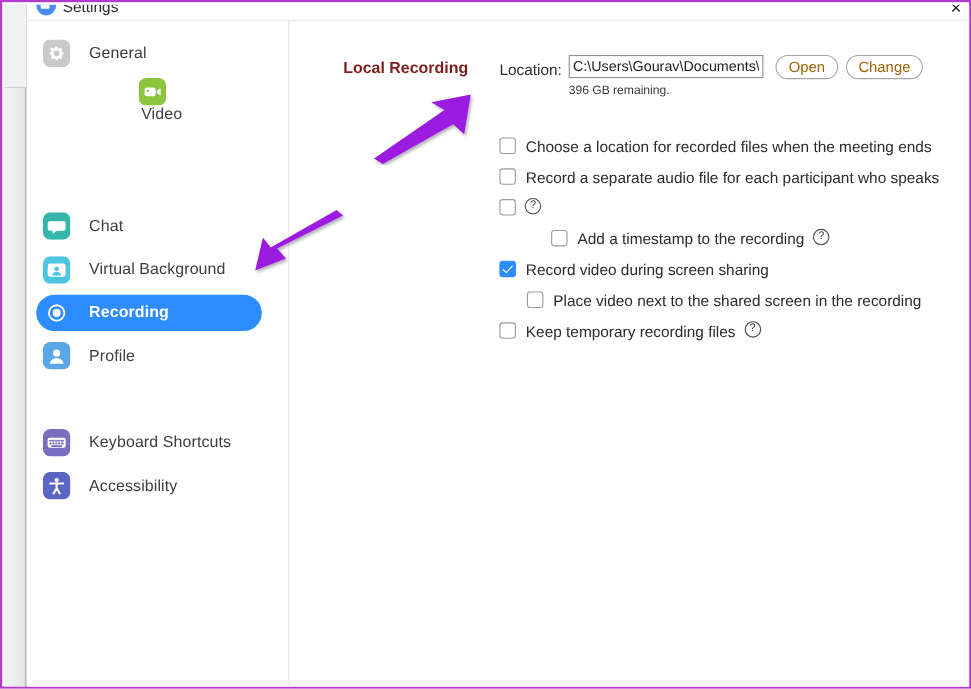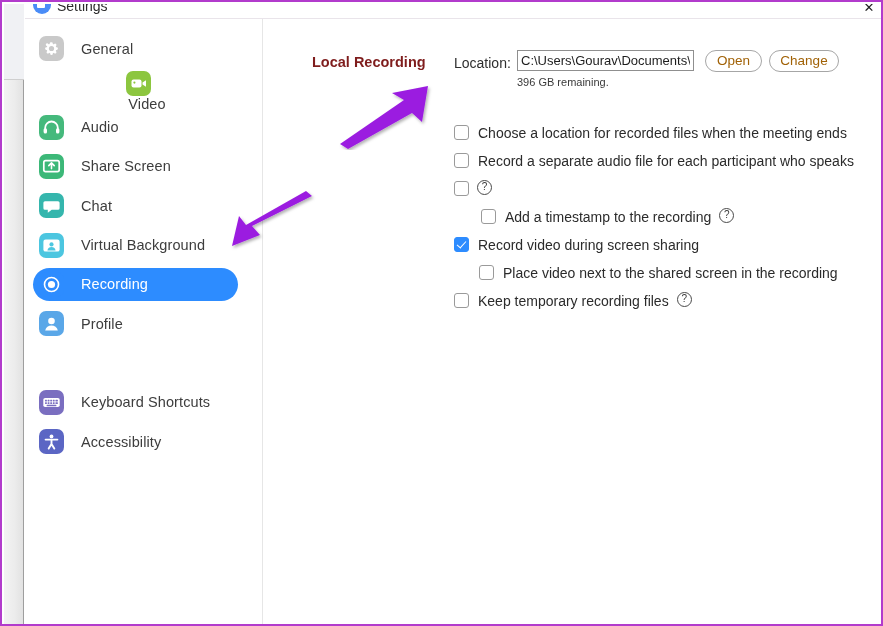--- a/index.html
+++ b/index.html
@@ -127,21 +127,21 @@
   }
   .nav-label {
     font-size: 14.5px;
     color: #3d3d3d;
     margin-left: 17px;
     white-space: nowrap;
     letter-spacing: 0.1px;
   }
   .nav-item.active .nav-label {
     color: #ffffff;
-    font-weight: normal;
+    font-weight: bold;
   }
 
   
   .nav-icon {
     position: relative;
     width: 25px; height: 25px;
     border-radius: 7px;
     flex: none;
     display: block;
   }
@@ -304,41 +304,20 @@
         <div class="nav-item" style="top: 52.3px; flex-direction: column;">
           <span class="nav-icon">
             <svg viewBox="0 0 25 25" xmlns="http://www.w3.org/2000/svg">
               <rect x="0" y="0" width="25" height="25" rx="7" fill="#8cc63f"></rect>
               <rect x="5.5" y="8.5" width="10" height="8" rx="2" fill="#ffffff"></rect>
               <path d="M16.5 11.5 L20 9.2 V15.8 L16.5 13.5 Z" fill="#ffffff"></path>
               <circle cx="8.4" cy="11.6" r="1.1" fill="#8cc63f"></circle>
             </svg>
           </span>
           <span class="nav-label">Video</span>
-        </div>
-        <div class="nav-item" style="top: 91.6px;">
-          <span class="nav-icon">
-            <svg viewBox="0 0 25 25" xmlns="http://www.w3.org/2000/svg">
-              <rect x="0" y="0" width="25" height="25" rx="7" fill="#45b97c"></rect>
-              <path d="M6.2 15.2v-2.4a6.3 6.3 0 0 1 12.6 0v2.4" fill="none" stroke="#ffffff" stroke-width="1.8" stroke-linecap="round"></path>
-              <rect x="4.6" y="13.2" width="3.4" height="5.4" rx="1.6" fill="#ffffff"></rect>
-              <rect x="17" y="13.2" width="3.4" height="5.4" rx="1.6" fill="#ffffff"></rect>
-            </svg>
-          </span>
-          <span class="nav-label">Audio</span>
-        </div>
-        <div class="nav-item" style="top: 130.9px;">
-          <span class="nav-icon">
-            <svg viewBox="0 0 25 25" xmlns="http://www.w3.org/2000/svg">
-              <rect x="0" y="0" width="25" height="25" rx="7" fill="#3cb878"></rect>
-              <rect x="4.8" y="6.6" width="15.4" height="11" rx="1.8" fill="none" stroke="#ffffff" stroke-width="1.7"></rect>
-              <path d="M12.5 14.6V9.2 M9.8 11.6 L12.5 8.9 L15.2 11.6" fill="none" stroke="#ffffff" stroke-width="1.6" stroke-linecap="round" stroke-linejoin="round"></path>
-            </svg>
-          </span>
-          <span class="nav-label">Share Screen</span>
         </div>
         <div class="nav-item" style="top: 170.2px;">
           <span class="nav-icon">
             <svg viewBox="0 0 25 25" xmlns="http://www.w3.org/2000/svg">
               <rect x="0" y="0" width="25" height="25" rx="7" fill="#35b6ad"></rect>
               <path d="M6 8.2h13a1.6 1.6 0 0 1 1.6 1.6v5.4a1.6 1.6 0 0 1-1.6 1.6h-6.3l-3.9 3v-3H6a1.6 1.6 0 0 1-1.6-1.6V9.8A1.6 1.6 0 0 1 6 8.2z" fill="#ffffff"></path>
             </svg>
           </span>
           <span class="nav-label">Chat</span>
         </div>
@@ -427,21 +406,21 @@
             <span class="cb-label">Choose a location for recorded files when the meeting ends</span>
           </div>
           <div class="cbrow" style="top: 134px; left: 190px;">
             <span class="cb"></span>
             <span class="cb-label">Record a separate audio file for each participant who speaks</span>
           </div>
           <div class="cbrow" style="top: 162px; left: 190px;">
             <span class="cb"></span>
             <span class="help">?</span>
           </div>
-          <div class="cbrow" style="top: 190px; left: 174px; padding-left: 43px;">
+          <div class="cbrow" style="top: 190px; left: 194px; padding-left: 43px;">
             <span class="cb"></span>
             <span class="cb-label">Add a timestamp to the recording</span>
             <span class="help">?</span>
           </div>
           <div class="cbrow" style="top: 218px; left: 190px;">
             <span class="cb checked"></span>
             <span class="cb-label">Record video during screen sharing</span>
           </div>
           <div class="cbrow" style="top: 246px; left: 215px;">
             <span class="cb"></span>

